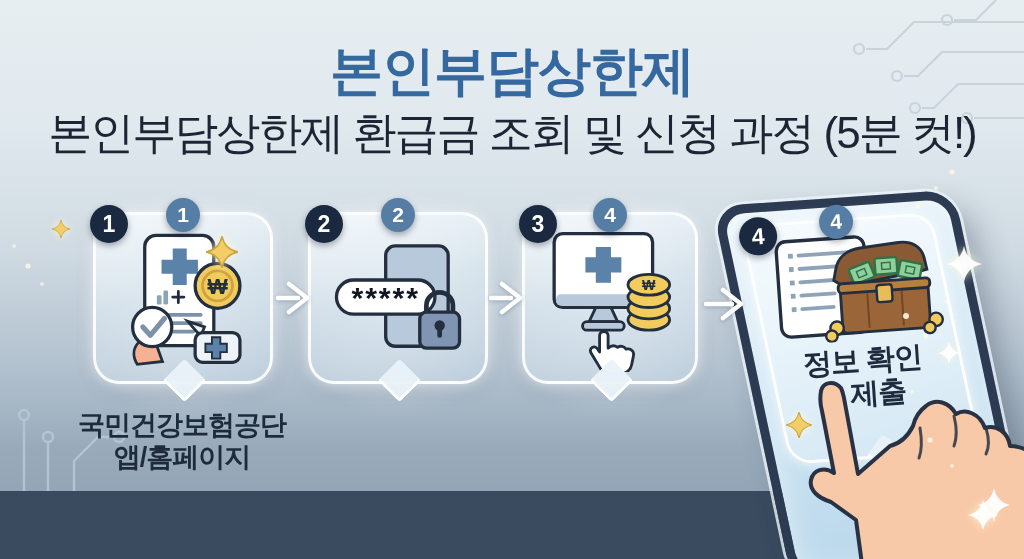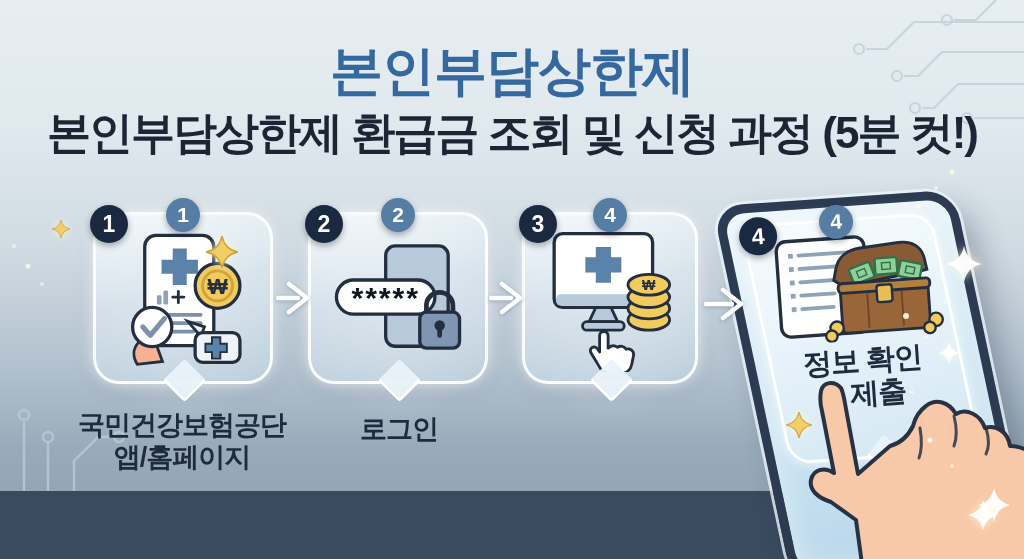--- a/index.html
+++ b/index.html
@@ -10,21 +10,21 @@
     background:linear-gradient(180deg,#e7eef2 0%,#e0e9ee 22%,#cfdae2 45%,#b3c2cf 65%,#99abbb 80%,#8a9cae 100%);
   }
   
   .glow-strip{position:absolute;top:185px;height:240px;width:210px;
     background:radial-gradient(ellipse at center,rgba(255,255,255,.38) 0%,rgba(255,255,255,0) 70%);z-index:2;}
   .band{position:absolute;left:0;top:491px;width:1024px;height:68px;background:#3a4a5f;z-index:3;}
   .circuit{position:absolute;z-index:2;}
   .title{position:absolute;top:36px;left:0;width:100%;text-align:center;
     font-size:53px;font-weight:800;color:#35689f;letter-spacing:-1px;z-index:4;}
   .subtitle{position:absolute;top:104px;left:0;width:100%;text-align:center;
-    font-size:44px;font-weight:700;color:#1c2534;letter-spacing:-2px;z-index:4;}
+    font-size:44px;font-weight:400;color:#1c2534;letter-spacing:-2px;z-index:4;}
   .card{position:absolute;top:212px;height:172px;border-radius:26px;z-index:5;
     background:linear-gradient(165deg,rgba(250,253,255,.82) 0%,rgba(226,238,246,.55) 45%,rgba(203,222,235,.5) 100%);
     border:3px solid rgba(255,255,255,.88);
     box-shadow:0 0 16px rgba(255,255,255,.75),0 6px 18px rgba(70,90,120,.18);
     display:flex;align-items:center;justify-content:center;}
   .card::after{content:"";position:absolute;left:50%;bottom:-15px;width:28px;height:28px;
     margin-left:-14px;transform:rotate(45deg);border-radius:4px;
     background:rgba(233,242,248,.95);
     border-right:3px solid rgba(255,255,255,.9);border-bottom:3px solid rgba(255,255,255,.9);}
   .c1{left:93px;width:180px;}
@@ -149,24 +149,20 @@
       <rect x="62" y="20" width="66" height="106" rx="10" fill="#b9c9dc" stroke="#232e3f" stroke-width="3.5"></rect>
       <rect x="10" y="56" width="104" height="36" rx="18" fill="#ffffff" stroke="#232e3f" stroke-width="3.5"></rect>
       <text x="62" y="86" text-anchor="middle" font-size="32" font-weight="bold" letter-spacing="2" fill="#10161f">*****</text>
       <g>
         <path d="M105,92 v-9 a14,14 0 0 1 28,0 v9" fill="none" stroke="#232e3f" stroke-width="5"></path>
         <rect x="98" y="90" width="42" height="38" rx="7" fill="#7f95b2" stroke="#232e3f" stroke-width="3.5"></rect>
         <circle cx="119" cy="104" r="5.5" fill="#232e3f"></circle>
         <rect x="116.5" y="106" width="5" height="11" rx="2.5" fill="#232e3f"></rect>
       </g>
     </svg>
-  </div>
-  <div class="step-label l2">
-    <div>로그인</div>
-    <div></div>
   </div>
 
   <svg class="arrow" style="left:489px;top:278px;" width="34" height="40" viewBox="0 0 34 40">
     <g stroke="#ffffff" stroke-width="4.5" fill="none" stroke-linecap="round" stroke-linejoin="round">
       <path d="M2,20 H22"></path>
         <path d="M13,6 L31,20 L13,34"></path>
     </g>
   </svg>
 
   <div class="card c3">

